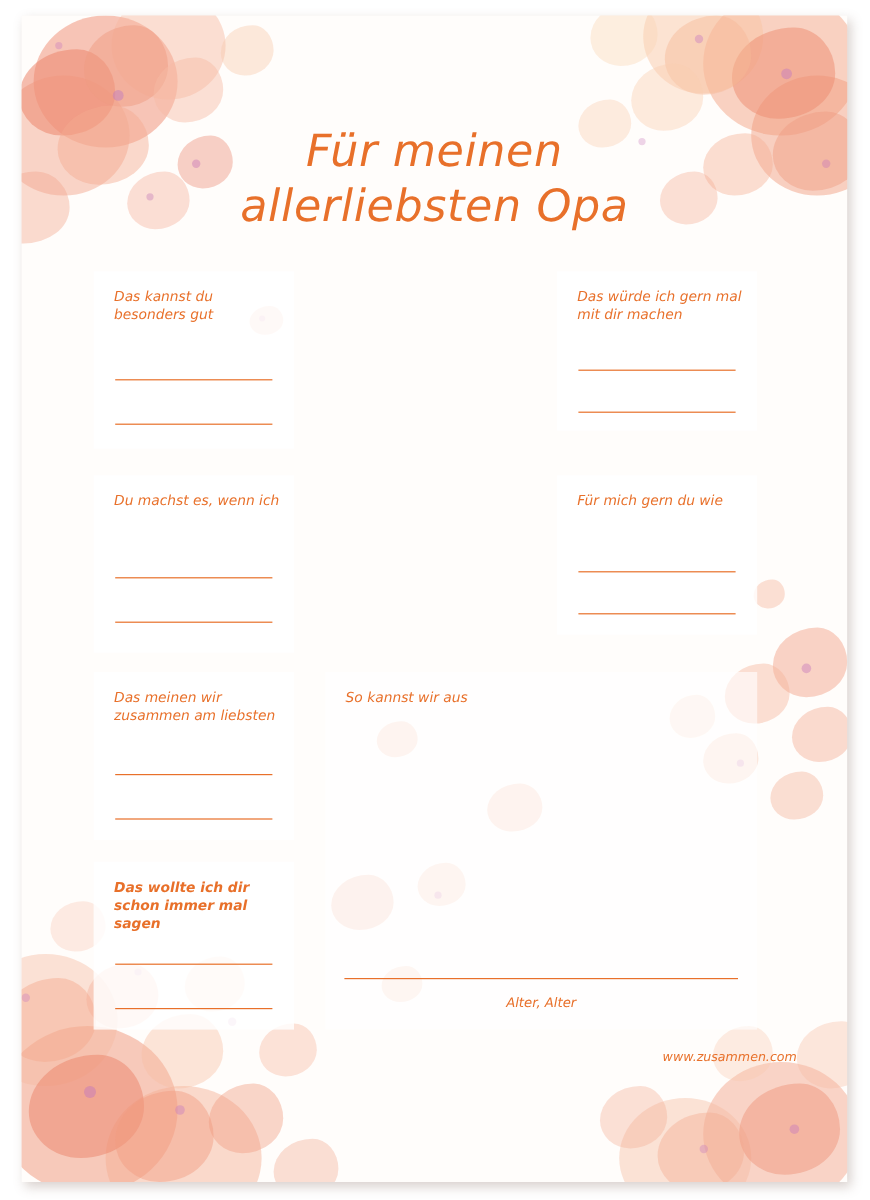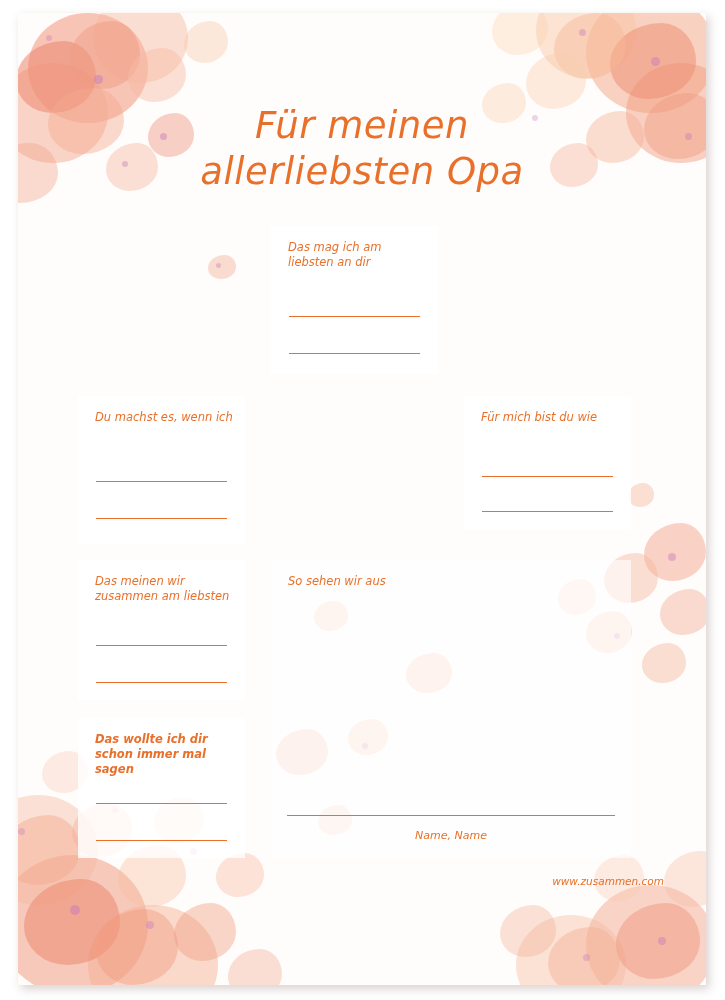--- a/index.html
+++ b/index.html
@@ -237,55 +237,60 @@
       <div class="petal" style="left:300px; top:792px; width:34px; height:30px; background:rgba(245,180,154,0.3);"></div>
       <div class="dot" style="left:344px; top:730px; width:6px; height:6px; background:rgba(202,128,188,0.38);"></div>
       <div class="petal" style="left:610px; top:470px; width:26px; height:24px; background:rgba(245,178,152,0.4);"></div>
     </div>
 
     <div id="title">
       <span>Für meinen</span>
       <span class="line2">allerliebsten Opa</span>
     </div>
 
-
-    <div class="card" style="left:253px; top:213px; width:167px; height:148px;">
-      <div class="label">Das mag ich am liebsten an dir</div>
+    <div class="card" style="left:60px; top:213px; width:167px; height:148px;">
+      <div class="label">Das kannst du besonders gut</div>
       <div class="rule" style="left:18px; top:90px; width:131px;"></div>
       <div class="rule" style="left:18px; top:127px; width:131px;"></div>
     </div>
 
+
+    <div class="card" style="left:446px; top:213px; width:167px; height:133px;">
+      <div class="label">Das würde ich gern mal mit dir machen</div>
+      <div class="rule" style="left:18px; top:82px; width:131px;"></div>
+      <div class="rule" style="left:18px; top:117px; width:131px;"></div>
+    </div>
 
     <div class="card" style="left:60px; top:383px; width:167px; height:148px;">
       <div class="label">Du machst es, wenn ich</div>
       <div class="rule" style="left:18px; top:85px; width:131px;"></div>
       <div class="rule" style="left:18px; top:122px; width:131px;"></div>
     </div>
 
 
     <div class="card" style="left:446px; top:383px; width:167px; height:133px;">
-      <div class="label">Für mich bist du wie</div>
+      <div class="label">Für mich gern du wie</div>
       <div class="rule" style="left:18px; top:80px; width:131px;"></div>
       <div class="rule" style="left:18px; top:115px; width:131px;"></div>
     </div>
 
     <div class="card" style="left:60px; top:547px; width:167px; height:140px;">
       <div class="label">Das meinen wir zusammen am liebsten</div>
       <div class="rule" style="left:18px; top:85px; width:131px;"></div>
       <div class="rule" style="left:18px; top:122px; width:131px;"></div>
     </div>
 
     <div class="card" style="left:60px; top:705px; width:167px; height:140px;font-weight:bold;">
       <div class="label">Das wollte ich dir schon immer mal sagen</div>
       <div class="rule" style="left:18px; top:85px; width:131px;"></div>
       <div class="rule" style="left:18px; top:122px; width:131px;"></div>
     </div>
 
     <div id="card-photo" style="left:253px; top:547px; width:360px; height:298px;">
-      <div class="label">So sehen wir aus</div>
+      <div class="label">So kannst wir aus</div>
       <div id="name-rule" style="left:16px; bottom:42px; width:328px;"></div>
-      <div id="name-caption" style="width:360px;">Name, Name</div>
+      <div id="name-caption" style="width:360px;">Alter, Alter</div>
     </div>
 
     <div id="website">www.zusammen.com</div>
 
   </div>
 </div>
 
 </body></html>

